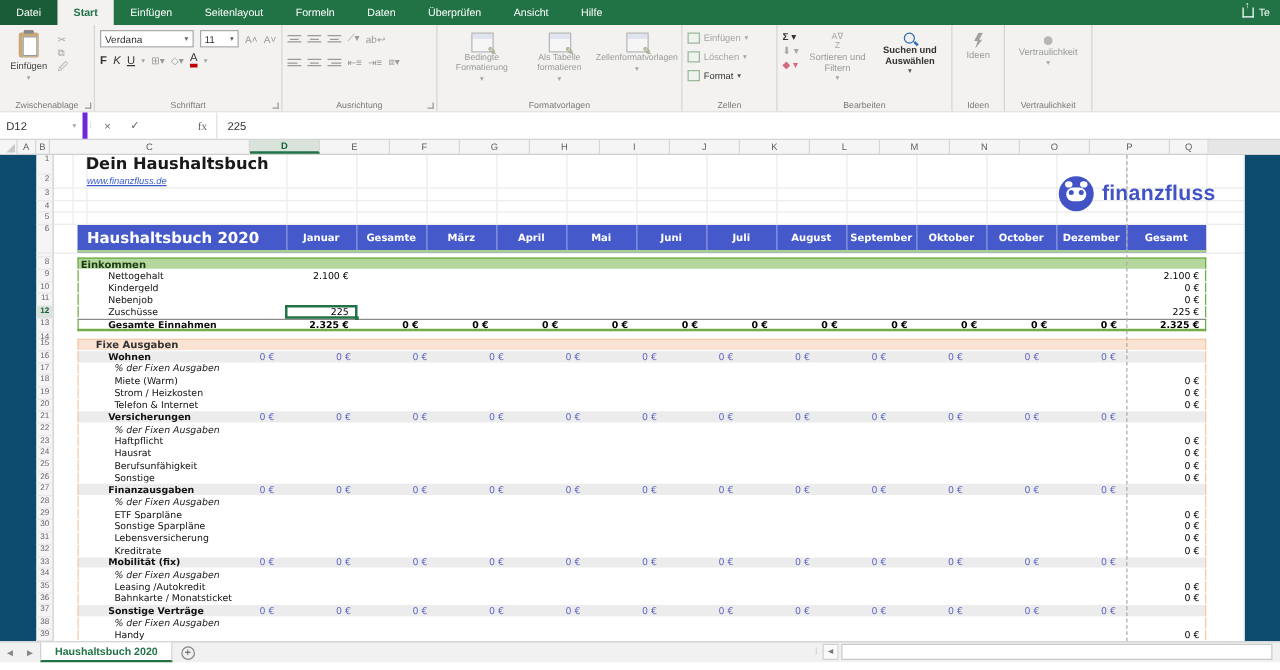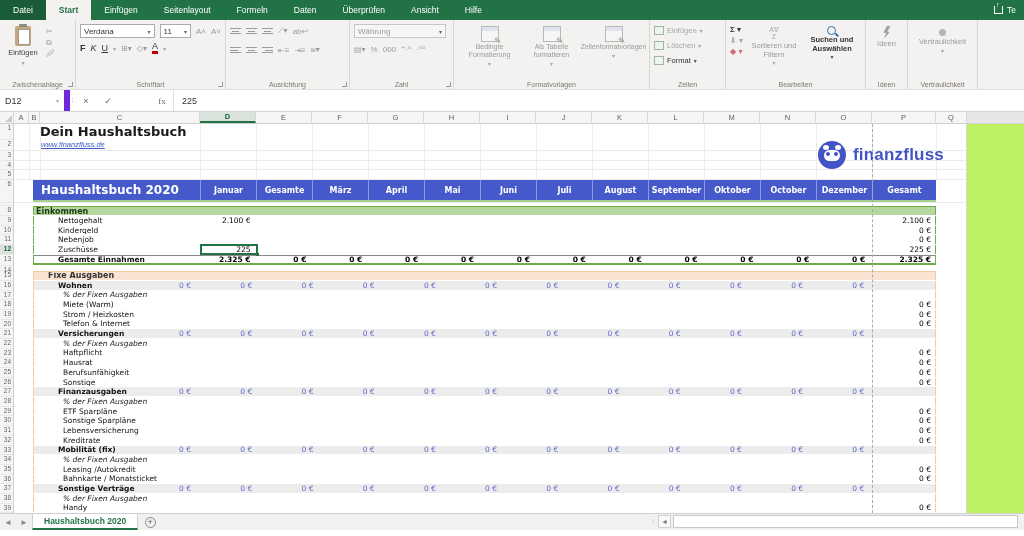--- a/index.html
+++ b/index.html
@@ -49,36 +49,36 @@
   .twol { width:54px; display:flex; flex-direction:column; align-items:center; font-size:7.5px; line-height:8.5px; color:#9a9a9a; text-align:center; padding-top:2px; }
   .twol.en { color:#333; }
   .mag { width:9px; height:9px; border:1.5px solid #2b6cb0; border-radius:50%; position:relative; margin-bottom:1px; }
   .mag::after { content:""; position:absolute; width:4px; height:1.5px; background:#2b6cb0; transform:rotate(45deg); right:-4px; bottom:-1px; }
   .azf { font-size:7px; color:#a6a6a6; line-height:7px; margin-bottom:2px; }
   .bolt { width:8px; height:13px; background:#a0a0a0; clip-path:polygon(55% 0,100% 0,60% 45%,90% 45%,20% 100%,45% 52%,10% 52%); margin-bottom:1px; }
   .dot { width:7px; height:7px; border-radius:50%; background:#b5b5b5; margin:3px 0 2px; }
 
   
   #fbar { position:absolute; left:0; top:90px; width:1024px; height:22px; background:#fff; border-bottom:1px solid #d4d4d4; display:flex; align-items:stretch; font-size:9px; color:#333; }
-  #namebox { width:70px; display:flex; align-items:center; justify-content:space-between; padding:0 5px; border-right:6px solid #6d28d9; }
+  #namebox { width:70px; display:flex; align-items:center; justify-content:space-between; padding:0 5px; border-right:4px solid #6d28d9; }
   .fbtn { width:22px; display:flex; align-items:center; justify-content:center; color:#666; }
   .fx { font-family:"Liberation Serif","DejaVu Serif",serif;margin-left:32px; }
   #fval { flex:1; display:flex; align-items:center; padding-left:8px; border-left:1px solid #e0e0e0; }
   .vsep { width:5px; display:flex; align-items:center; justify-content:center; color:#c0c0c0; font-size:7px; }
 
   
   #colhdr { position:absolute; left:0; top:112px; width:1024px; height:12px; background:#f5f5f5; border-bottom:1px solid #cfcfcf; display:flex; font-size:7.5px; color:#616161; }
   .ch { border-right:1px solid #d8d8d8; display:flex; align-items:center; justify-content:center; height:100%; }
   .ch.sel { background:#d9e3db; color:#17603a; font-weight:bold; border-bottom:2px solid #217346; }
   .ch.filler { flex:1; background:#e6e6e6; border-right:none; }
   #corner { width:14px; background:#f5f5f5; position:relative; border-right:1px solid #d8d8d8; }
   #corner::after { content:""; position:absolute; right:1px; bottom:1px; border-left:7px solid transparent; border-bottom:7px solid #c9c9c9; }
 
   
-  #sheet { position:absolute; left:0; top:124px; width:1024px; height:389px; background:#bef264; display:flex; overflow:hidden; }
+  #sheet { position:absolute; left:0; top:124px; width:1024px; height:389px; background:#0c4a6e; display:flex; overflow:hidden;justify-content:center; }
   #gutter { width:14px; background:#f5f5f5; border-right:1px solid #cfcfcf; }
   .gnum { font-size:6.5px; color:#666; text-align:right; padding-right:2px; border-bottom:1px solid #e8e8e8; }
   .gnum.sel { background:#d9e3db; color:#17603a; font-weight:bold; }
   #canvas { position:relative; width:953px; background:#fff; }
   .srow { position:relative; width:100%; border-bottom:1px solid #ececec; }
   .srow.noline { border-bottom-color:transparent; }
   #vlines { position:absolute; left:0; top:0; height:56px; width:953px; pointer-events:none; }
   #vlines i { position:absolute; top:0; bottom:0; width:1px; background:#ececec; }
   #pagebreak { position:absolute; left:858px; top:0; height:389px; border-left:1px dashed #ababab; z-index:6; }
   #canvas-right-edge { position:absolute; left:952px; top:0; height:389px; width:1px; background:#d8d8d8; }
@@ -237,35 +237,20 @@
             <i></i>
           </span>
         <span class="gi">⇤≡</span>
         <span class="gi">⇥≡</span>
         <span class="gi">⧈▾</span>
       </div>
       <div class="grp-label">Ausrichtung</div>
       <div class="launcher"></div>
     </div>
 
-    <div class="grp" style="width:104px; flex-direction:column; gap:4px;">
-      <div class="combo dis" style="width:92px;">
-          <span>Währung</span>
-          <span class="dd">▾</span>
-        </div>
-      <div class="icnrow">
-        <span class="gi">▤▾</span>
-        <span class="gi">%</span>
-        <span class="gi">000</span>
-        <span class="gi">⁺·⁰</span>
-        <span class="gi">·⁰⁰</span>
-      </div>
-      <div class="grp-label">Zahl</div>
-      <div class="launcher"></div>
-    </div>
 
     <div class="grp" style="width:196px; justify-content:center;">
       <div class="stybtn">
         <span class="styico"></span>
         <span>Bedingte Formatierung</span>
           <span class="dd">▾</span>
       </div>
       <div class="stybtn">
         <span class="styico"></span>
         <span>Als Tabelle formatieren</span>

